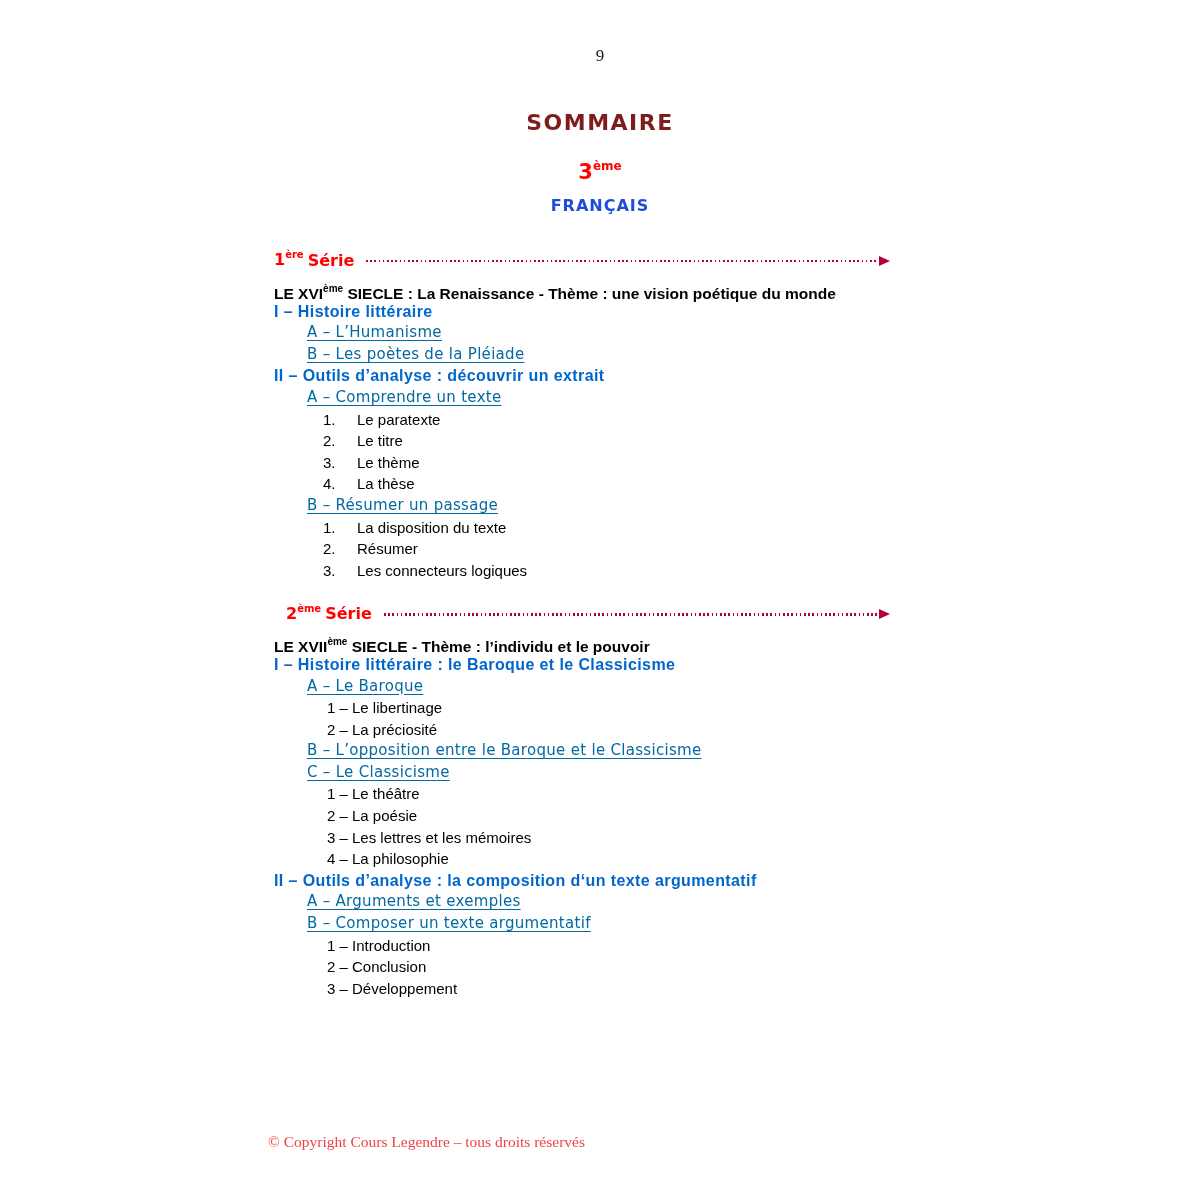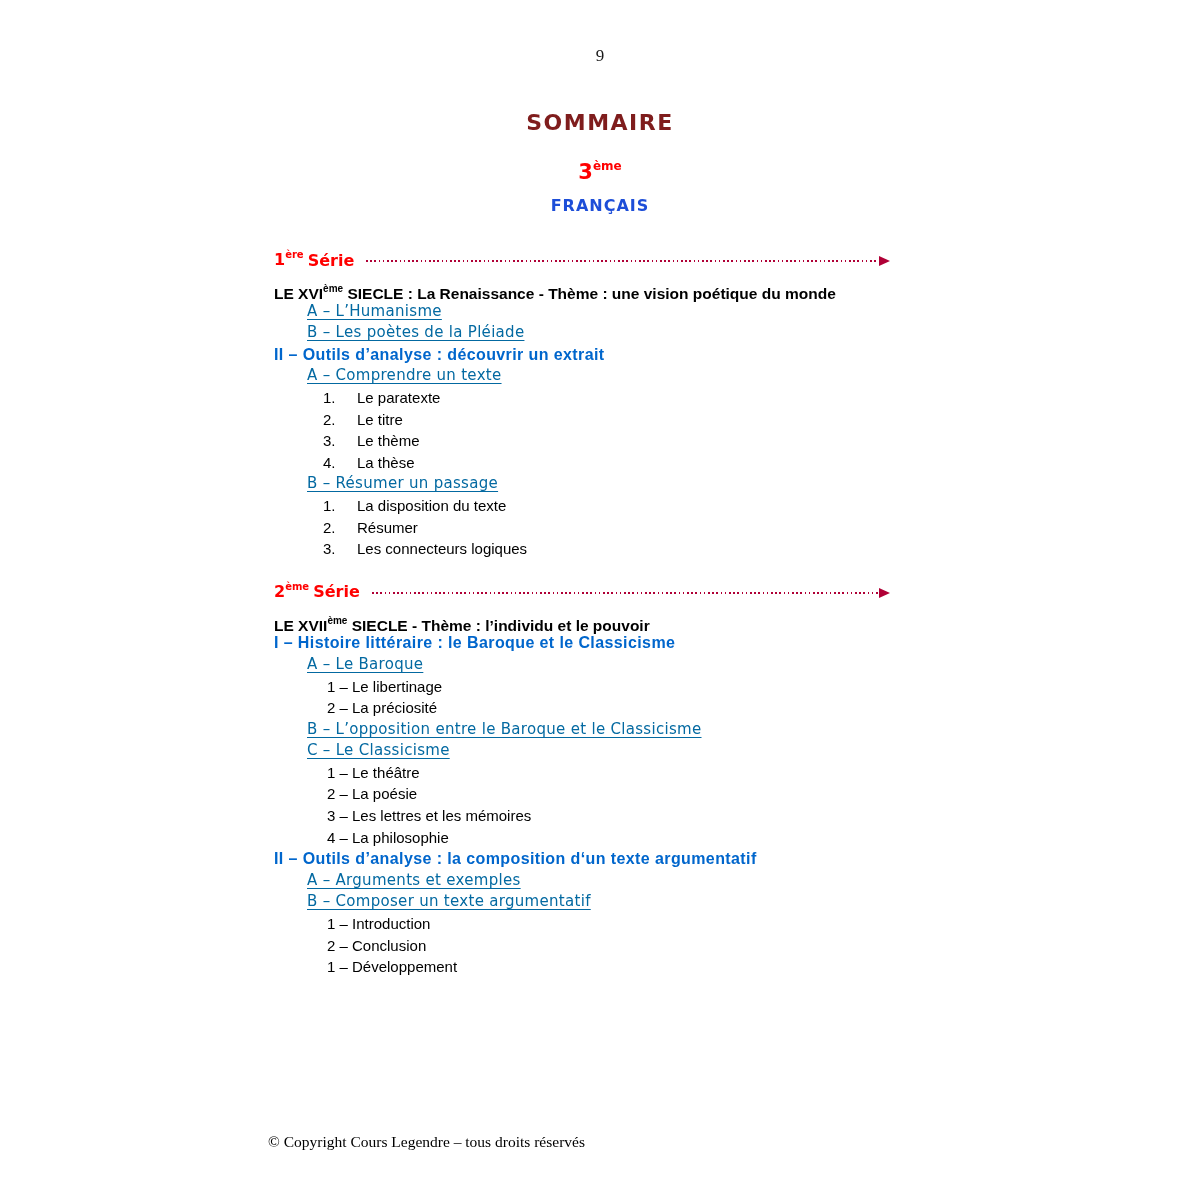--- a/index.html
+++ b/index.html
@@ -8,21 +8,21 @@
   .center-line{position:absolute;left:0;width:1200px;text-align:center;white-space:nowrap;}
   #page-number{top:46px;font-family:"Liberation Serif",serif;font-size:17px;color:#1a1a1a;}
   #doc-title{top:110px;font-size:22px;font-weight:bold;letter-spacing:1.5px;color:#7f1d1d;}
   #grade-line{top:160px;font-size:21px;font-weight:bold;color:#ff0000;}
   #grade-line sup{font-size:12px;font-weight:bold;position:relative;top:-1px;}
   #subject-line{top:196px;font-size:16px;font-weight:bold;letter-spacing:1px;color:#1d4ed8;}
 
   #content{position:absolute;left:274px;top:250px;width:616px;}
 
   .series-row{display:flex;align-items:center;height:20px;margin-bottom:11px;white-space:nowrap;}
-  .series-row.second{margin-top:20px;}
+  .series-row.second{margin-top:20px;margin-left:12px;}
   .series-label{color:#ff0000;font-weight:bold;font-size:16px;font-family:"DejaVu Sans",sans-serif;}
   .series-label sup{font-size:10px;font-weight:bold;position:relative;top:-1px;}
   .series-label .rest{margin-left:4px;}
   .dotline{flex:1;height:2.4px;margin:2px 1px 0 12px;
            background:repeating-linear-gradient(90deg,#b00036 0,#b00036 1.6px,transparent 1.6px,transparent 4.2px);}
   .arrowhead{width:0;height:0;margin-top:2px;border-left:11px solid #b00036;
              border-top:5.5px solid transparent;border-bottom:5.5px solid transparent;}
 
   .line{height:21.6px;line-height:17px;white-space:nowrap;}
   .line.title{font-family:"Liberation Sans",sans-serif;font-weight:bold;font-size:15.5px;color:#000;}
@@ -30,21 +30,21 @@
   .line.blue{font-family:"Liberation Sans",sans-serif;font-weight:bold;font-size:16px;
              letter-spacing:0.4px;color:#0066cc;}
   .line.green{margin-left:33px;font-family:"DejaVu Sans",sans-serif;font-size:15px;
               letter-spacing:0.3px;color:#0369a1;text-decoration:underline;
               text-underline-offset:3px;cursor:pointer;}
   .line.numdot{margin-left:49px;font-family:"Liberation Sans",sans-serif;font-size:15px;color:#000;}
   .line.numdot .num{display:inline-block;width:34px;}
   .line.dash{margin-left:53px;font-family:"Liberation Sans",sans-serif;font-size:15px;color:#000;}
 
   #footer{position:absolute;left:268px;top:1133px;font-family:"Liberation Serif",serif;
-          font-size:15.5px;color:#000000;white-space:nowrap;}
+          font-size:15.5px;color:#ef4444;white-space:nowrap;}
 </style>
 </head>
 <body>
 
 <div id="page">
 
   <div id="page-number" class="center-line">9</div>
 
   <div id="doc-title" class="center-line">SOMMAIRE</div>
 
@@ -52,20 +52,21 @@
 
   <div id="subject-line" class="center-line">FRANÇAIS</div>
 
   <div id="content">
       <div class="series-row">
         <span class="series-label"><span>1</span><sup>ère</sup><span class="rest">Série</span></span>
         <div class="dotline"></div>
         <div class="arrowhead"></div>
       </div>
       <div class="line title"><span>LE XVI</span><sup>ème</sup><span> SIECLE : La Renaissance - Thème : une vision poétique du monde</span></div>
+      <div class="line blue">I – Histoire littéraire</div>
       <div class="line green">A – L’Humanisme</div>
       <div class="line green">B – Les poètes de la Pléiade</div>
       <div class="line blue">II – Outils d’analyse : découvrir un extrait</div>
       <div class="line green">A – Comprendre un texte</div>
       <div class="line numdot"><span class="num">1.</span><span>Le paratexte</span></div>
       <div class="line numdot"><span class="num">2.</span><span>Le titre</span></div>
       <div class="line numdot"><span class="num">3.</span><span>Le thème</span></div>
       <div class="line numdot"><span class="num">4.</span><span>La thèse</span></div>
       <div class="line green">B – Résumer un passage</div>
       <div class="line numdot"><span class="num">1.</span><span>La disposition du texte</span></div>
@@ -85,17 +86,17 @@
       <div class="line green">C – Le Classicisme</div>
       <div class="line dash">1 – Le théâtre</div>
       <div class="line dash">2 – La poésie</div>
       <div class="line dash">3 – Les lettres et les mémoires</div>
       <div class="line dash">4 – La philosophie</div>
       <div class="line blue">II – Outils d’analyse : la composition d‘un texte argumentatif</div>
       <div class="line green">A – Arguments et exemples</div>
       <div class="line green">B – Composer un texte argumentatif</div>
       <div class="line dash">1 – Introduction</div>
       <div class="line dash">2 – Conclusion</div>
-      <div class="line dash">1 – Développement</div>
+      <div class="line dash">3 – Développement</div>
     </div>
 
   <div id="footer">© Copyright Cours Legendre – tous droits réservés</div>
 </div>
 
 </body></html>

